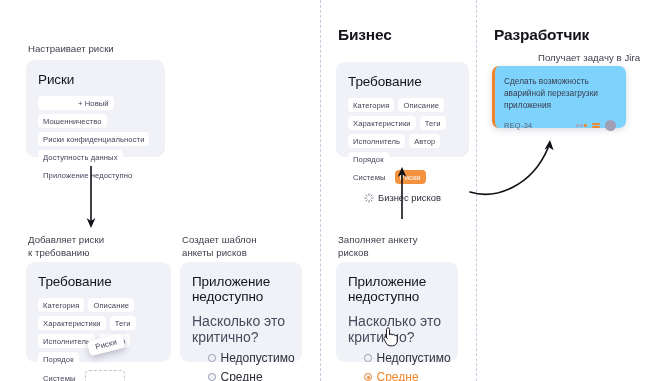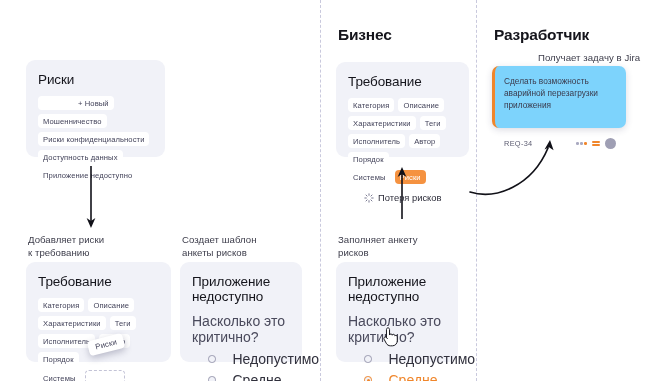--- a/index.html
+++ b/index.html
@@ -68,21 +68,21 @@
     padding:3px 7px;
     font-size:7.8px;color:#43435a;
     box-shadow:0 3px 7px rgba(40,40,80,.28);
     transform:rotate(-14deg);
     white-space:nowrap;
     letter-spacing:.2px;
   }
 
   
   .qlabel{font-size:14px;color:#4a4a5c;margin:2px 0 6px 0;}
-  .opt{display:flex;align-items:center;gap:17px;margin-bottom:5px;font-size:14px;color:#30303c;padding-left:16px;}
+  .opt{display:flex;align-items:center;gap:5px;margin-bottom:5px;font-size:12px;color:#30303c;padding-left:16px;}
   .radio{
     width:7.5px;height:7.5px;border-radius:50%;
     border:1.2px solid #9a9ab0;box-sizing:border-box;flex:0 0 auto;
     position:relative;background:#f1f2f8;
   }
   .opt.sel .radio{border-color:#f0862b;}
   .opt.sel .radio:after{
     content:"";position:absolute;left:1.6px;top:1.6px;
     width:3px;height:3px;border-radius:50%;background:#f0862b;
   }
@@ -92,21 +92,21 @@
   .jira{
     position:absolute;
     background:#7dd3fc;
     border-radius:7px;
     border-left:3px solid #f0862b;
     box-shadow:0 2px 7px rgba(40,40,80,.16);
     box-sizing:border-box;
     padding:9px 10px 8px 9px;
   }
   .jira-title{font-size:8.3px;line-height:12px;color:#3a3a4c;white-space:pre-line;}
-  .jira-foot{display:flex;align-items:center;margin-top:27px;text-align:center;}
+  .jira-foot{display:flex;align-items:center;margin-top:9px;text-align:center;}
   .jira-key{font-size:7.4px;color:#5b5b70;letter-spacing:.3px;}
   .jira-icons{margin-left:auto;display:flex;align-items:center;gap:5px;}
   .dots{display:flex;gap:1.6px;align-items:center;}
   .dots i{width:2.6px;height:2.6px;border-radius:50%;background:#a9a9c0;display:block;}
   .dots i.on{background:#f0862b;}
   .prio{display:flex;flex-direction:column;gap:1.6px;}
   .prio b{display:block;width:8px;height:1.6px;background:#f0862b;border-radius:1px;}
   .avatar{width:11px;height:11px;border-radius:50%;background:#9f9fb4;}
 
   
@@ -121,20 +121,21 @@
   .cursor{position:absolute;width:18px;height:22px;}
 </style>
 </head>
 <body>
 
 <div class="stage">
 
   <div class="divider" id="div1"></div>
   <div class="divider" id="div2"></div>
 
+  <div class="caption" style="left:28px;top:42px;">Настраивает риски</div>
 
   <div class="card" style="left:26px;top:60px;width:139px;height:97px;">
     <h3>Риски</h3>
     <div class="tagrow">
       <span class="tag plus">+ Новый</span>
       <span class="tag">Мошенничество</span>
     </div>
     <div class="tagrow">
       <span class="tag">Риски конфиденциальности</span>
     </div>
@@ -232,21 +233,21 @@
         <line x1="6" y1="1" x2="6" y2="2.8"></line>
         <line x1="6" y1="9.2" x2="6" y2="11"></line>
         <line x1="1" y1="6" x2="2.8" y2="6"></line>
         <line x1="9.2" y1="6" x2="11" y2="6"></line>
         <line x1="2.4" y1="2.4" x2="3.7" y2="3.7"></line>
         <line x1="8.3" y1="8.3" x2="9.6" y2="9.6"></line>
         <line x1="9.6" y1="2.4" x2="8.3" y2="3.7"></line>
         <line x1="3.7" y1="8.3" x2="2.4" y2="9.6"></line>
       </g>
     </svg>
-    <span>Потеря рисков</span>
+    <span>Бизнес рисков</span>
   </div>
 
   <div class="caption" style="left:338px;top:233px;">Заполняет анкету
 рисков</div>
 
   <div class="card" style="left:336px;top:262px;width:122px;height:100px;">
     <h3>Приложение
 недоступно</h3>
     <div class="qlabel">Насколько это критично?</div>
     <div class="opt">

